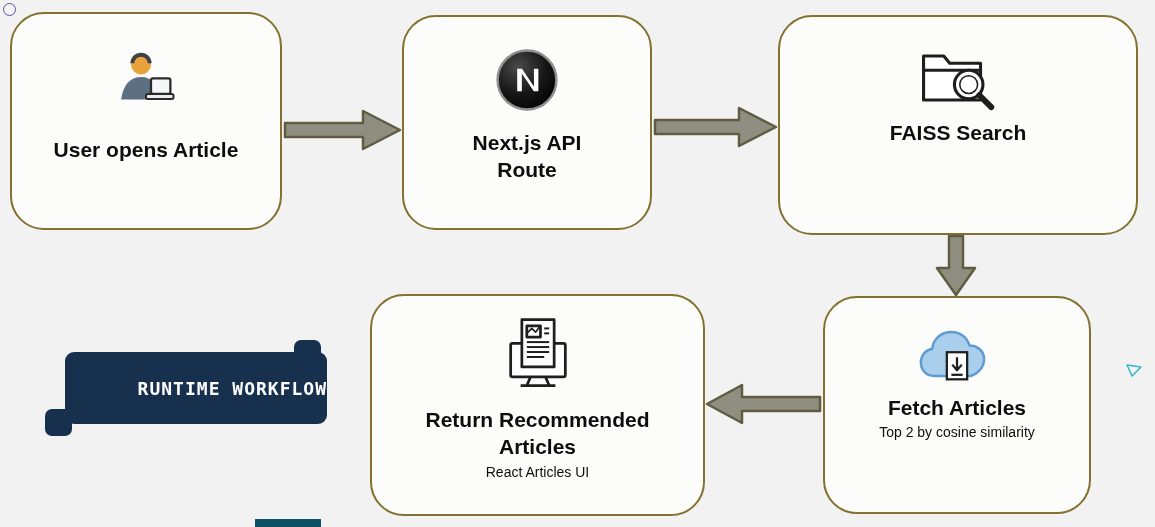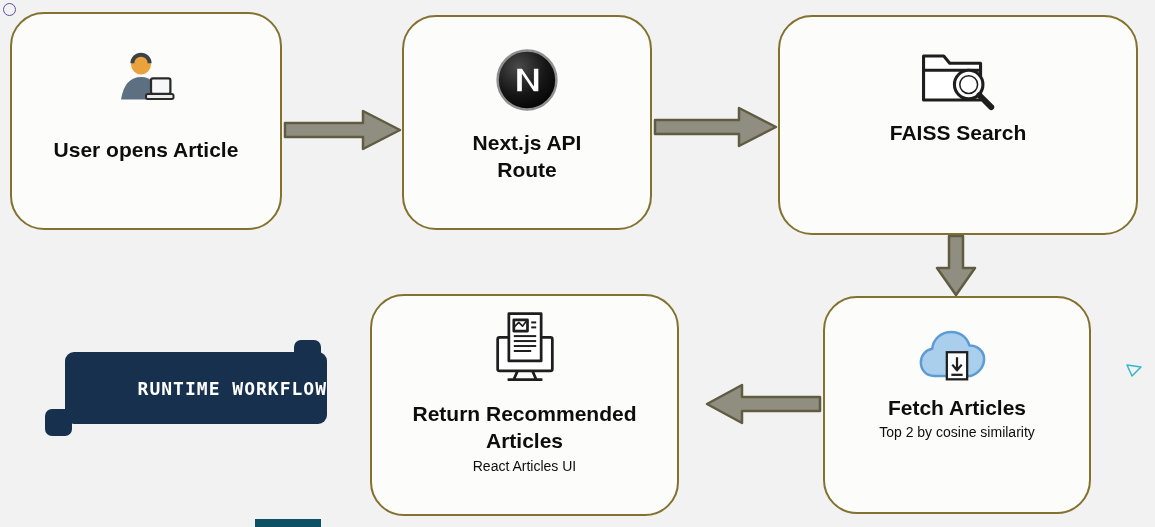--- a/index.html
+++ b/index.html
@@ -136,21 +136,21 @@
     <div class="label" style="">Fetch Articles</div>
     <div class="sublabel">Top 2 by cosine similarity</div>
   </div>
 
   <span class="arrow" style="left:704px;top:382px;">
     <svg width="118" height="44" viewBox="0 0 118 44">
         <polygon points="116,15 38,15 38,3 3,22 38,41 38,29 116,29"></polygon>
       </svg>
   </span>
 
-  <div class="node" style="left:370px;top:294px;width:309px;height:222px;padding-top:14px;">
+  <div class="node" style="left:370px;top:294px;width:335px;height:222px;padding-top:20px;">
     <span class="icon">
       <svg viewBox="0 0 72 66" width="90" height="82">
         <g fill="#ffffff" stroke="#1e1e1e" stroke-width="2.2" stroke-linejoin="round">
           <rect x="14" y="22" width="44" height="27" rx="1.5"></rect>
           <rect x="23" y="3" width="26" height="38"></rect>
           <rect x="27" y="8" width="11" height="9"></rect>
           <path d="M27 14 l4 -4 3 3 3 -4" fill="none" stroke-width="1.3"></path>
           <line x1="41" y1="10" x2="45" y2="10" stroke-width="1.6"></line>
           <line x1="41" y1="14" x2="45" y2="14" stroke-width="1.6"></line>
           <line x1="27" y1="21" x2="45" y2="21" stroke-width="1.6"></line>

